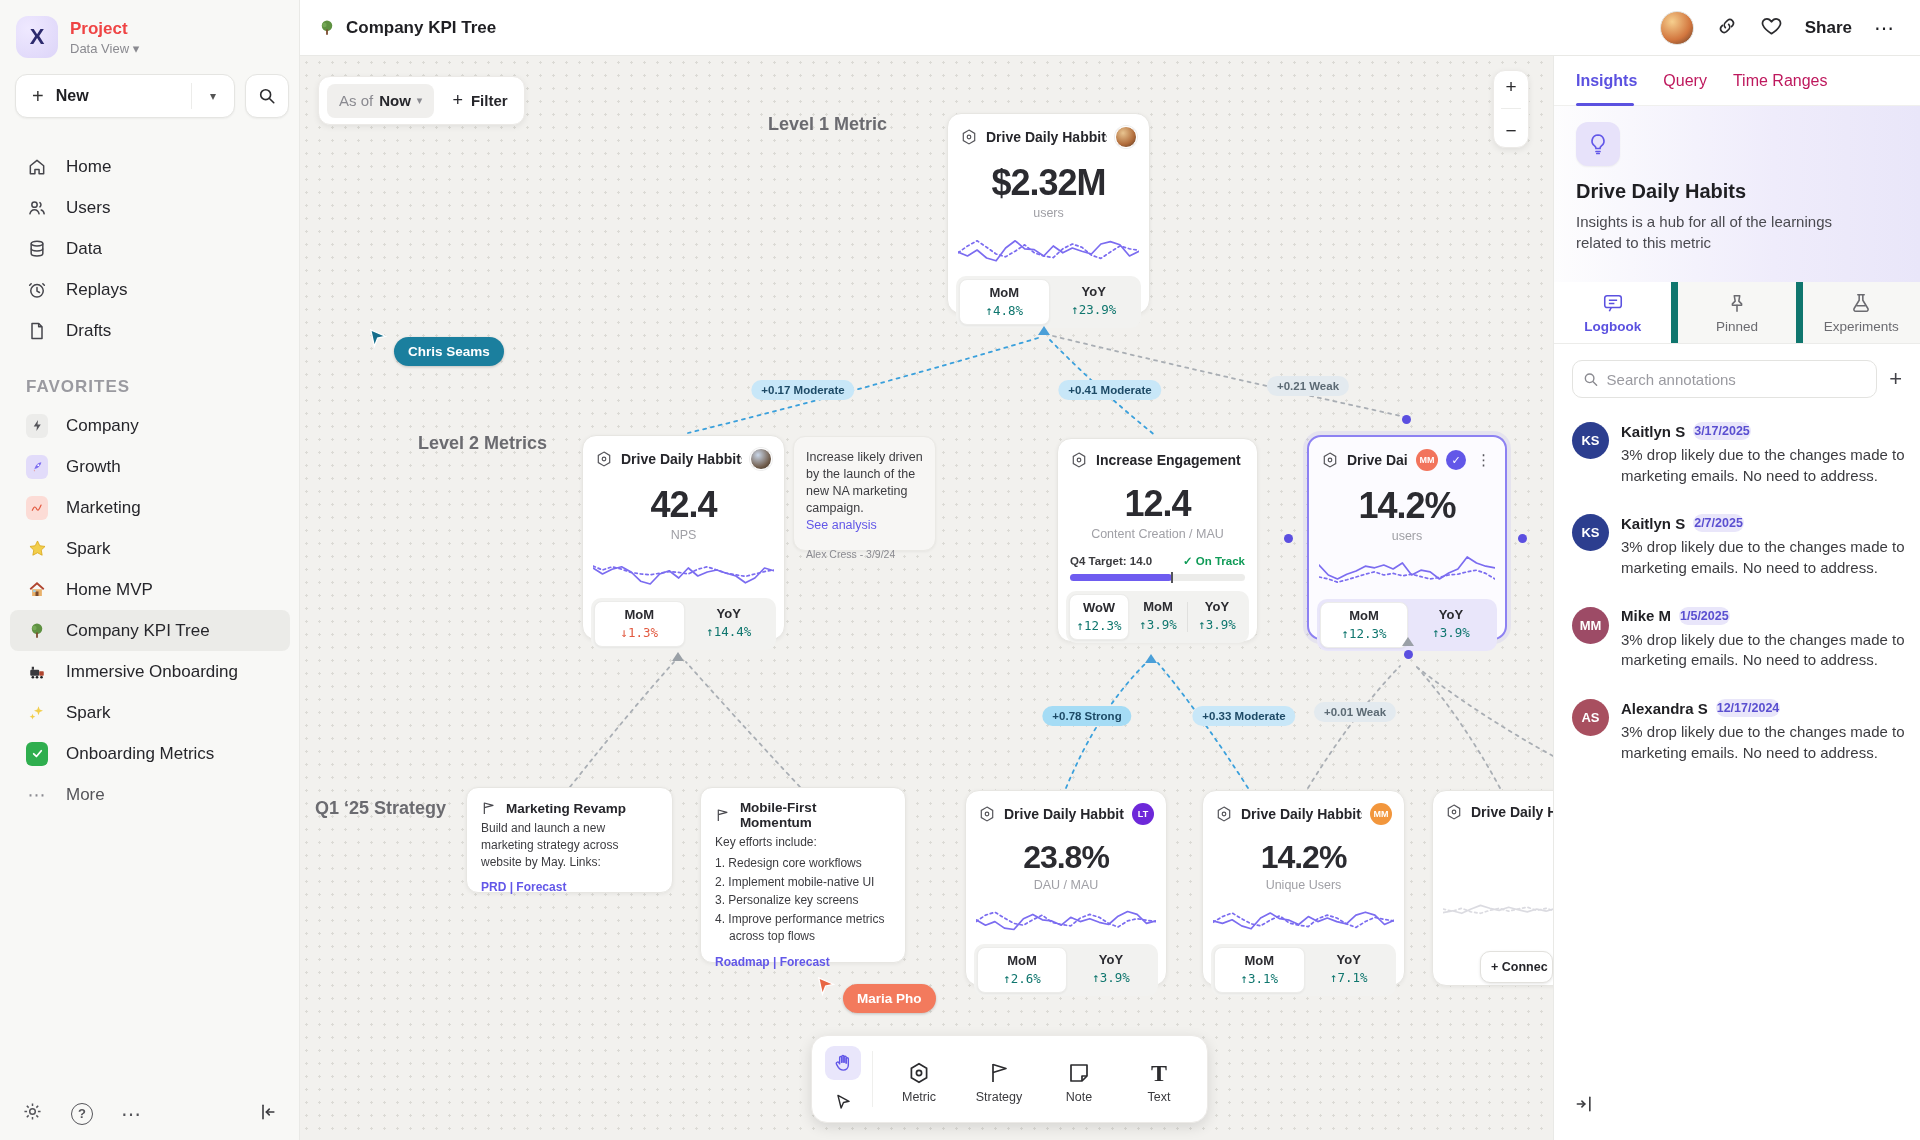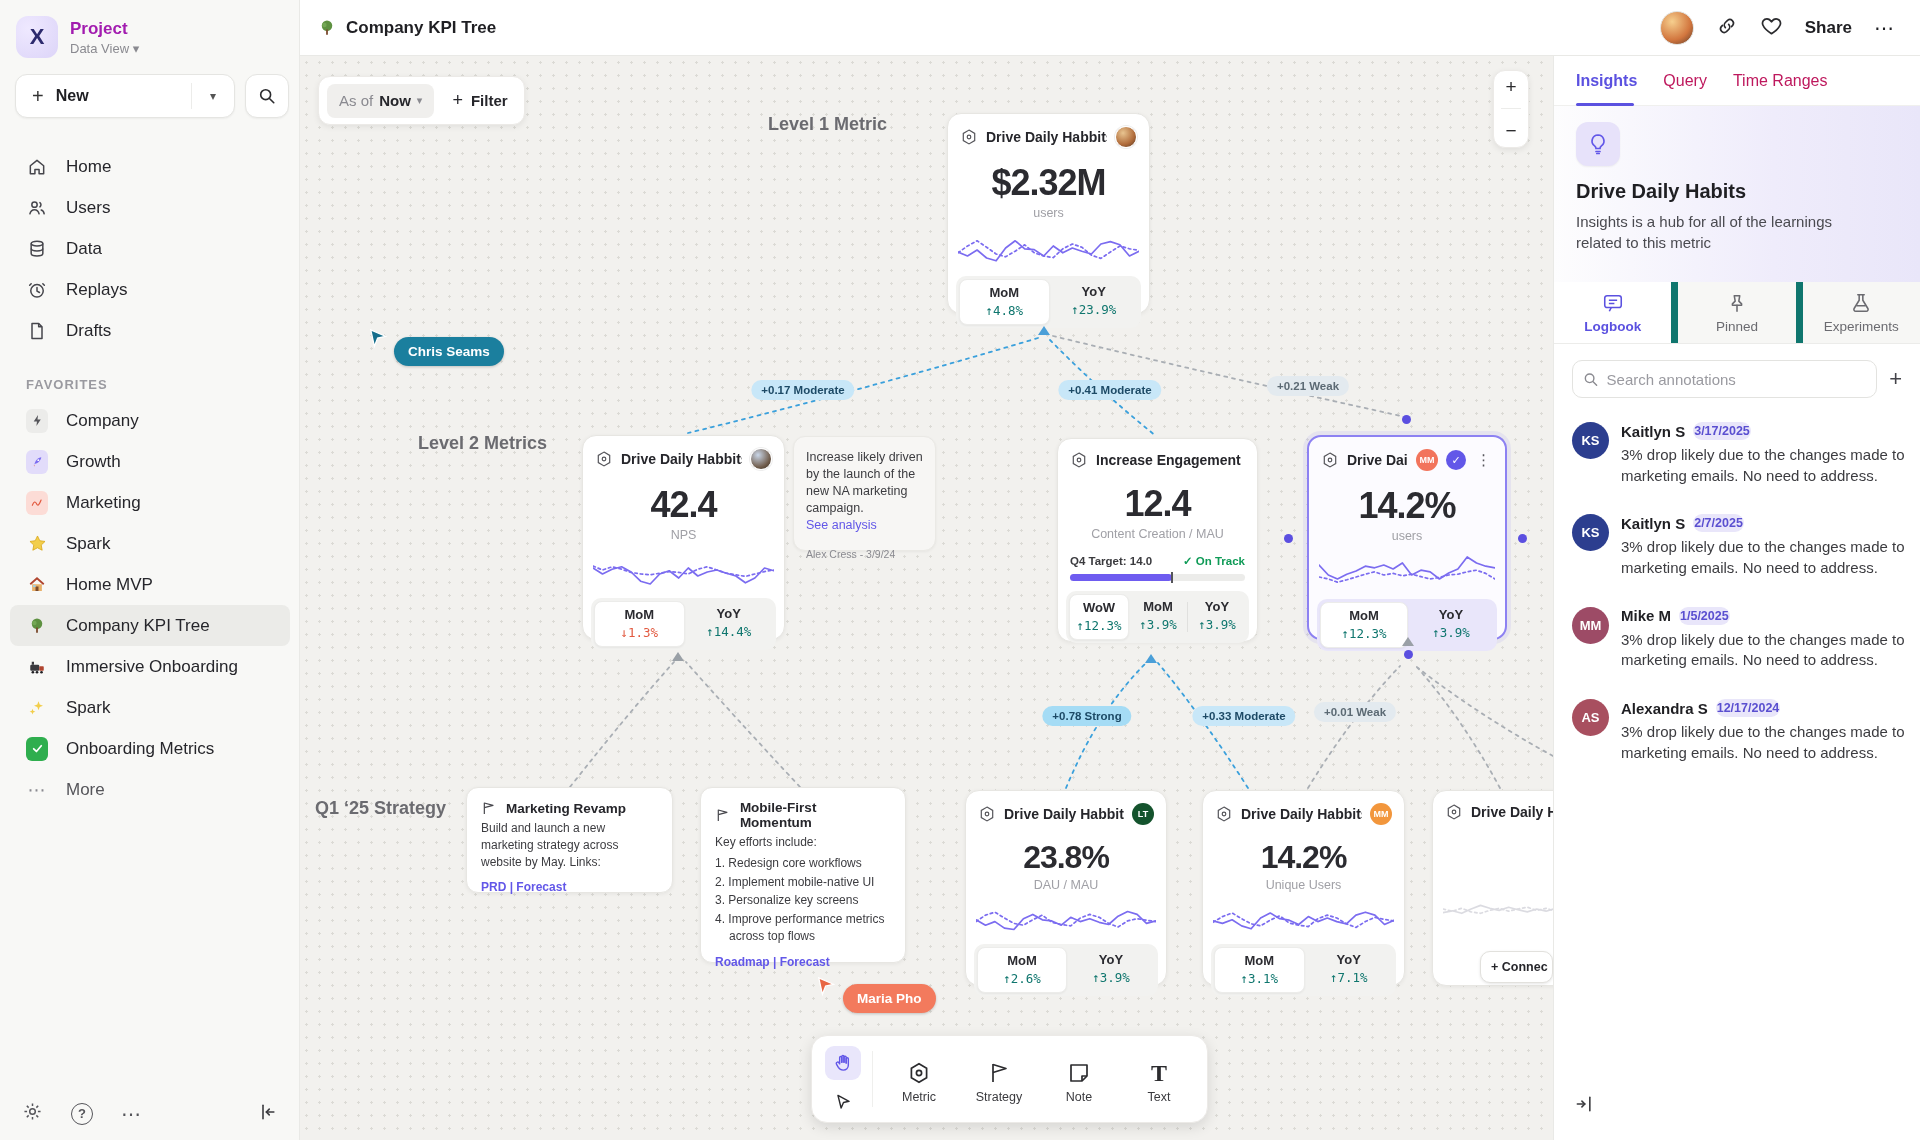--- a/index.html
+++ b/index.html
@@ -3,33 +3,33 @@
 <meta charset="utf-8">
 <style>
   * { box-sizing: border-box; margin: 0; padding: 0; }
   html,body { width:1920px; height:1140px; font-family:"Liberation Sans",sans-serif; background:#fff; overflow:hidden; }
   .app { position:relative; width:1920px; height:1140px; }
 
   
   .sidebar { position:absolute; left:0; top:0; width:300px; height:1140px; background:#f8f8f6; border-right:1px solid #e9e9e6; }
   .proj { position:absolute; left:16px; top:16px; display:flex; align-items:center; gap:12px; }
   .logo { width:42px; height:42px; border-radius:12px; background:radial-gradient(circle at 30% 30%, #efe9ff, #dcd4f8); display:flex; align-items:center; justify-content:center; font-weight:bold; font-size:22px; color:#2d2a6e; }
-  .proj-name { font-size:17px; font-weight:bold; color:#a21caf; }
+  .proj-name { font-size:17px; font-weight:bold; color:#ef4444; }
   .proj-view { font-size:13px; color:#8a8a90; margin-top:2px; }
   .newrow { position:absolute; left:15px; top:74px; display:flex; gap:10px; }
   .btn-new { width:220px; height:44px; background:#fff; border:1px solid #e5e5e2; border-radius:12px; box-shadow:0 1px 2px rgba(0,0,0,.05); display:flex; align-items:center; font-size:16px; color:#1f1f23; }
   .btn-new .plus { font-size:20px; margin:0 12px 0 16px; color:#333; }
   .btn-new .lbl { font-weight:bold; flex:1; }
   .btn-new .div { width:1px; height:26px; background:#ececea; }
   .btn-new .chev { width:42px; text-align:center; color:#555; font-size:12px; }
   .btn-search { width:44px; height:44px; background:#fff; border:1px solid #e5e5e2; border-radius:12px; box-shadow:0 1px 2px rgba(0,0,0,.05); display:flex; align-items:center; justify-content:center; }
   .nav { position:absolute; left:0; top:146px; width:300px; }
   .nav-item { display:flex; align-items:center; height:41px; padding:0 16px; margin:0 10px; border-radius:8px; font-size:17px; color:#26262b; gap:18px; cursor:default; }
   .nav-item .ic { width:22px; display:flex; justify-content:center; color:#46464c; }
-  .fav-title { margin:26px 26px 8px; font-size:13px; font-weight:bold; letter-spacing:1px; color:#9a9aa0; }
+  .fav-title { margin:26px 26px 8px; font-size:17px; font-weight:bold; letter-spacing:1px; color:#9a9aa0; }
   .nav-item.active { background:#ebebe8; }
   .tile { width:24px; height:24px; border-radius:6px; display:flex; align-items:center; justify-content:center; }
   .side-bottom { position:absolute; left:0; bottom:14px; width:300px; display:flex; align-items:center; padding:0 22px; gap:28px; color:#55555a; }
   .qmark { width:22px; height:22px; border:1.6px solid #55555a; border-radius:50%; font-size:13px; display:flex; align-items:center; justify-content:center; font-weight:bold; }
   .side-collapse { margin-left:auto; }
 
   
   .topbar { position:absolute; left:300px; top:0; width:1620px; height:56px; background:#fff; border-bottom:1px solid #e9e9e6; display:flex; align-items:center; }
   .tb-title { display:flex; align-items:center; gap:10px; margin-left:18px; font-size:17px; font-weight:bold; color:#1f1f23; }
   .tb-right { margin-left:auto; display:flex; align-items:center; gap:22px; margin-right:24px; color:#2b2b2e; }
@@ -564,21 +564,21 @@
       <div class="strat-links">Roadmap | Forecast</div>
     </div>
 
     <div class="card" style="left:665px;top:734px;width:202px;height:196px">
       <div class="card-h">
         <svg width="18" height="18" viewBox="0 0 24 24" fill="none" stroke="#55555a" stroke-width="1.6">
             <path d="M12 2.8l7.6 4.4v9.6L12 21.2 4.4 16.8V7.2z"></path>
             <circle cx="12" cy="12" r="2.4"></circle>
           </svg>
         <span class="card-title">Drive Daily Habbits</span>
-        <span class="mini-badge" style="background:#14532d">LT</span>
+        <span class="mini-badge" style="background:#6d28d9">LT</span>
       </div>
       <div class="big" style="font-size:32px">23.8%</div>
       <div class="unit">DAU / MAU</div>
       <div class="spark" style="height:36px"><svg width="180" height="36" viewBox="0 0 180 36">
             <polyline points="0.0,21.6 9.5,15.1 18.9,12.2 28.4,18.0 37.9,23.4 47.4,25.2 56.8,19.8 66.3,15.1 75.8,22.3 85.3,24.5 94.7,25.9 104.2,18.0 113.7,14.4 123.2,17.3 132.6,23.4 142.1,27.0 151.6,20.9 161.1,18.7 170.5,20.2 180.0,21.6" fill="none" stroke="#7b6cf0" stroke-width="1.7" stroke-dasharray="2.5 3" stroke-linejoin="round" stroke-linecap="round"></polyline>
             <polyline points="0.0,19.8 9.5,25.2 18.9,21.6 28.4,28.1 37.9,29.5 47.4,18.7 56.8,14.4 66.3,19.8 75.8,20.9 85.3,25.2 94.7,17.3 104.2,21.6 113.7,18.7 123.2,22.3 132.6,24.5 142.1,16.2 151.6,11.5 161.1,14.4 170.5,23.4 180.0,20.9" fill="none" stroke="#7b6cf0" stroke-width="1.7" stroke-linejoin="round" stroke-linecap="round"></polyline>
           </svg></div>
       <div class="foot">
         <div class="stat white">
           <div class="s-l">MoM</div>

